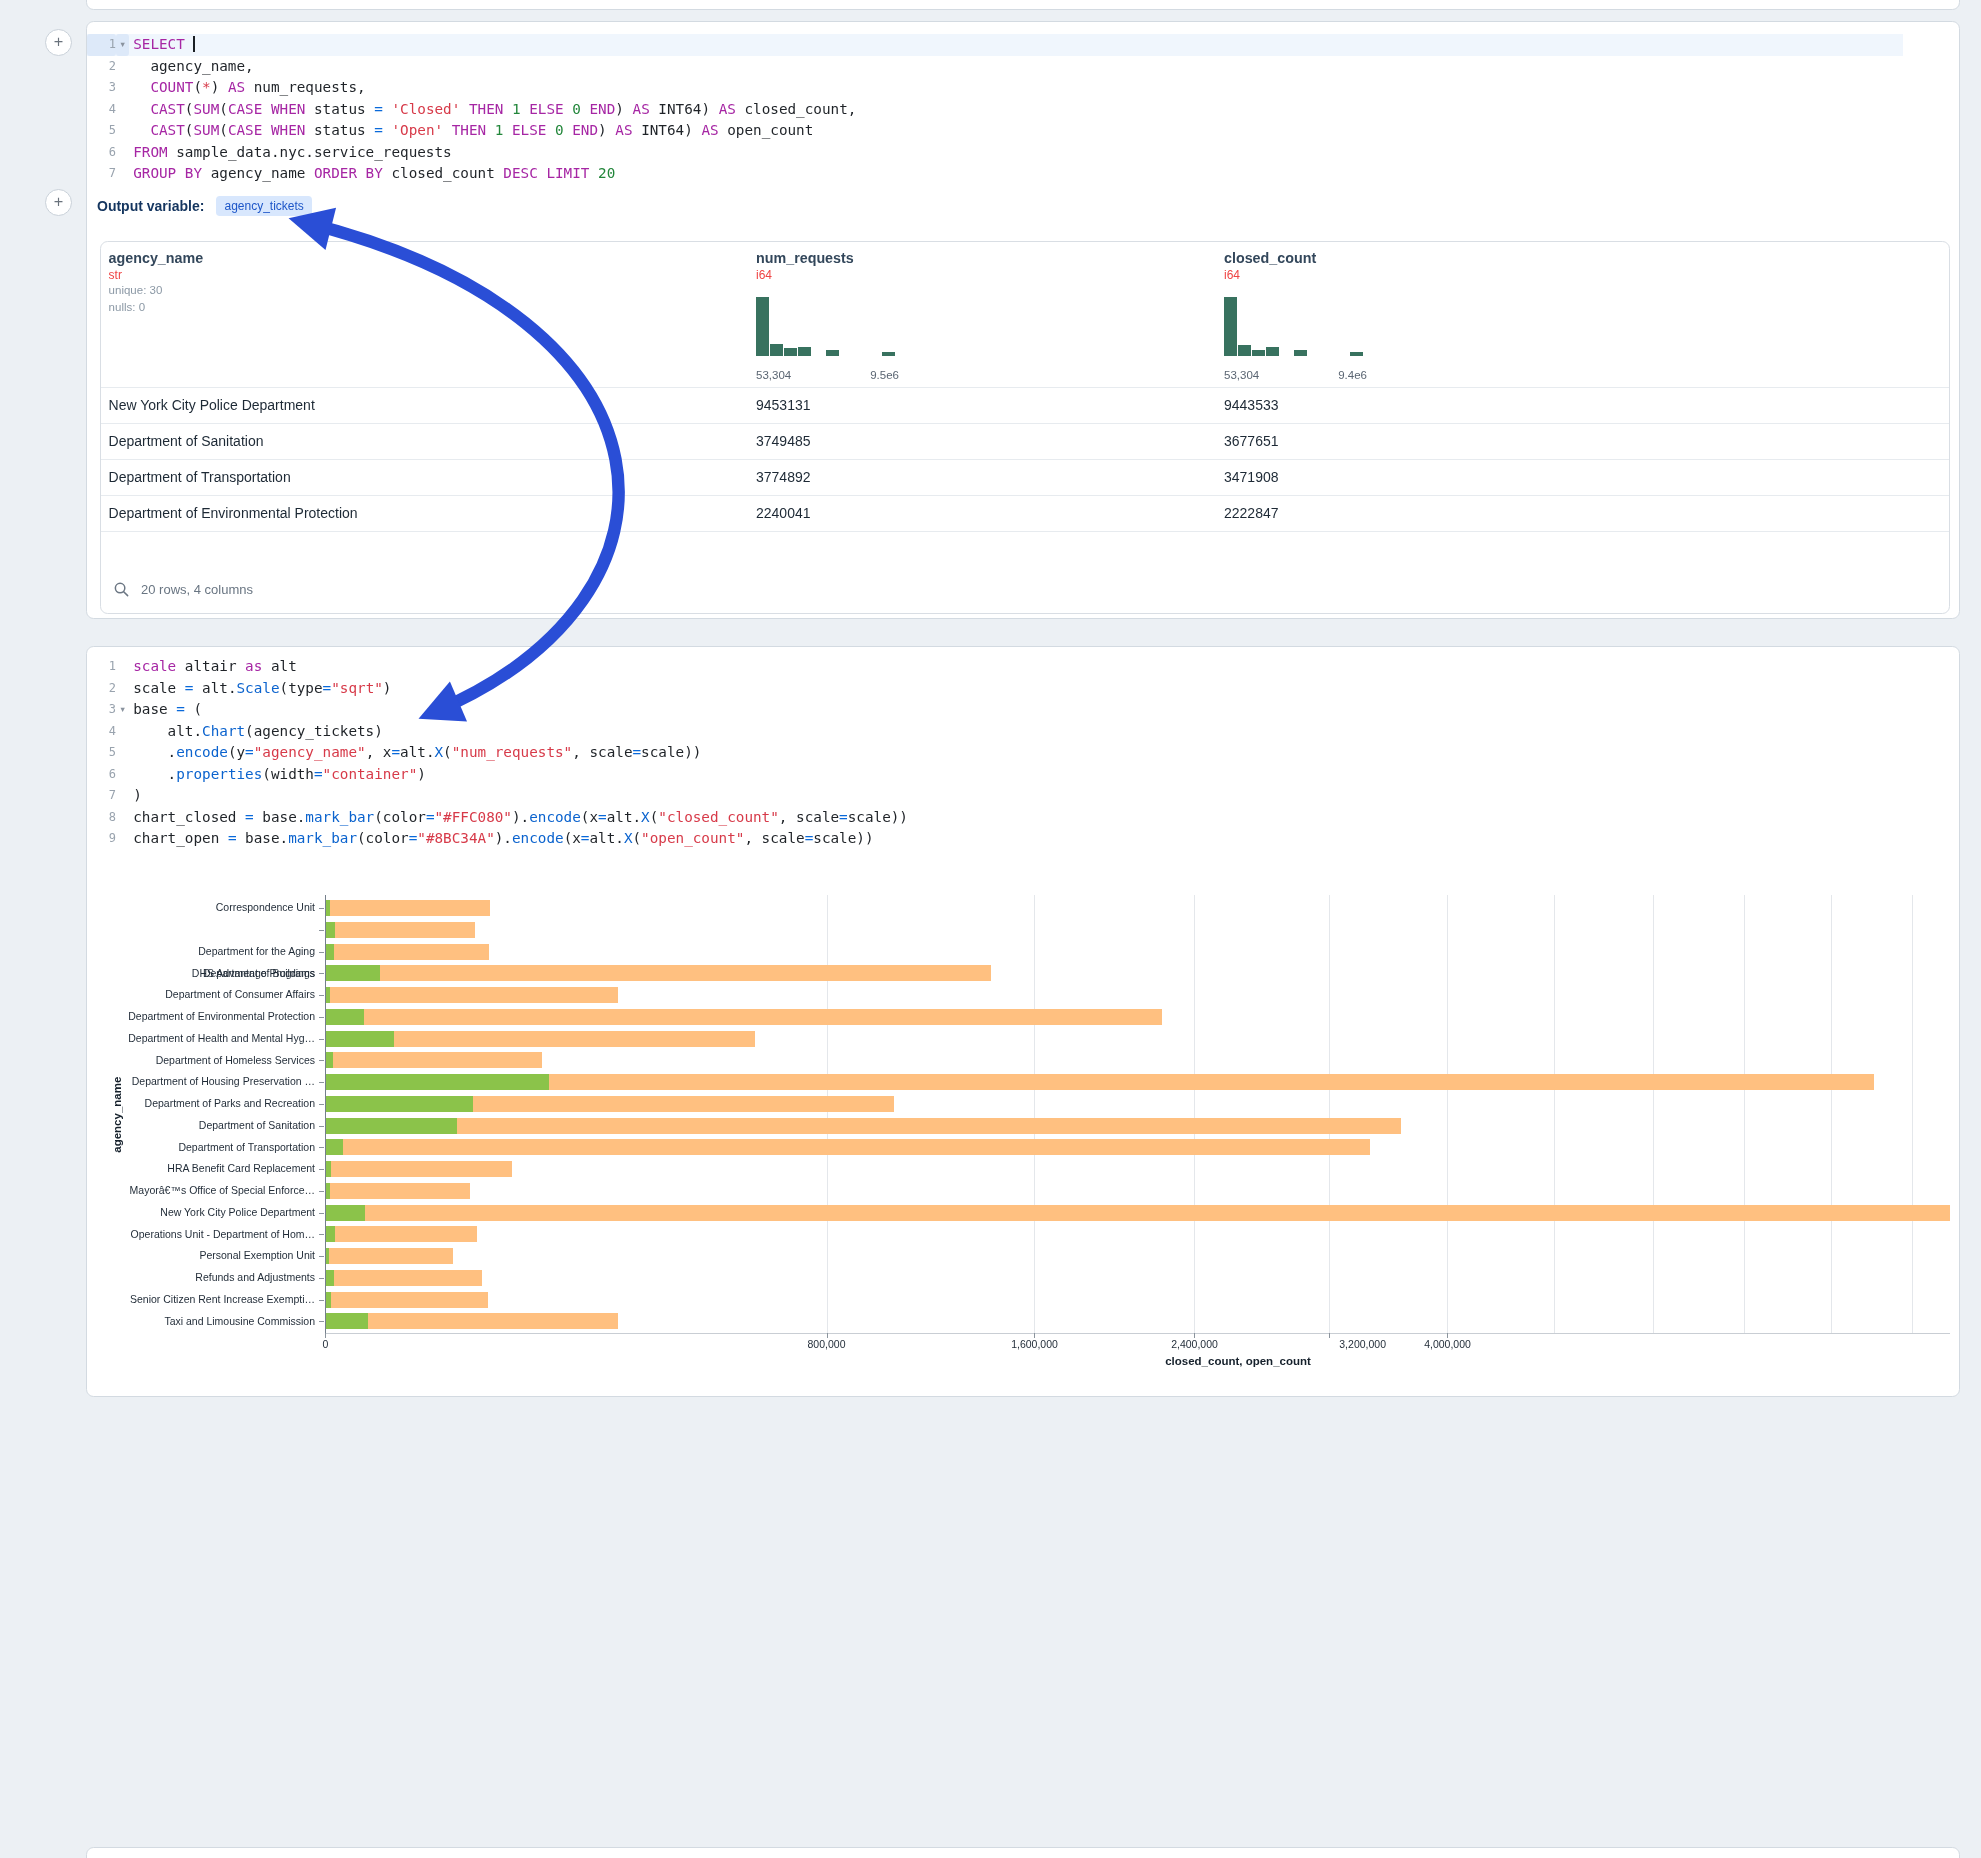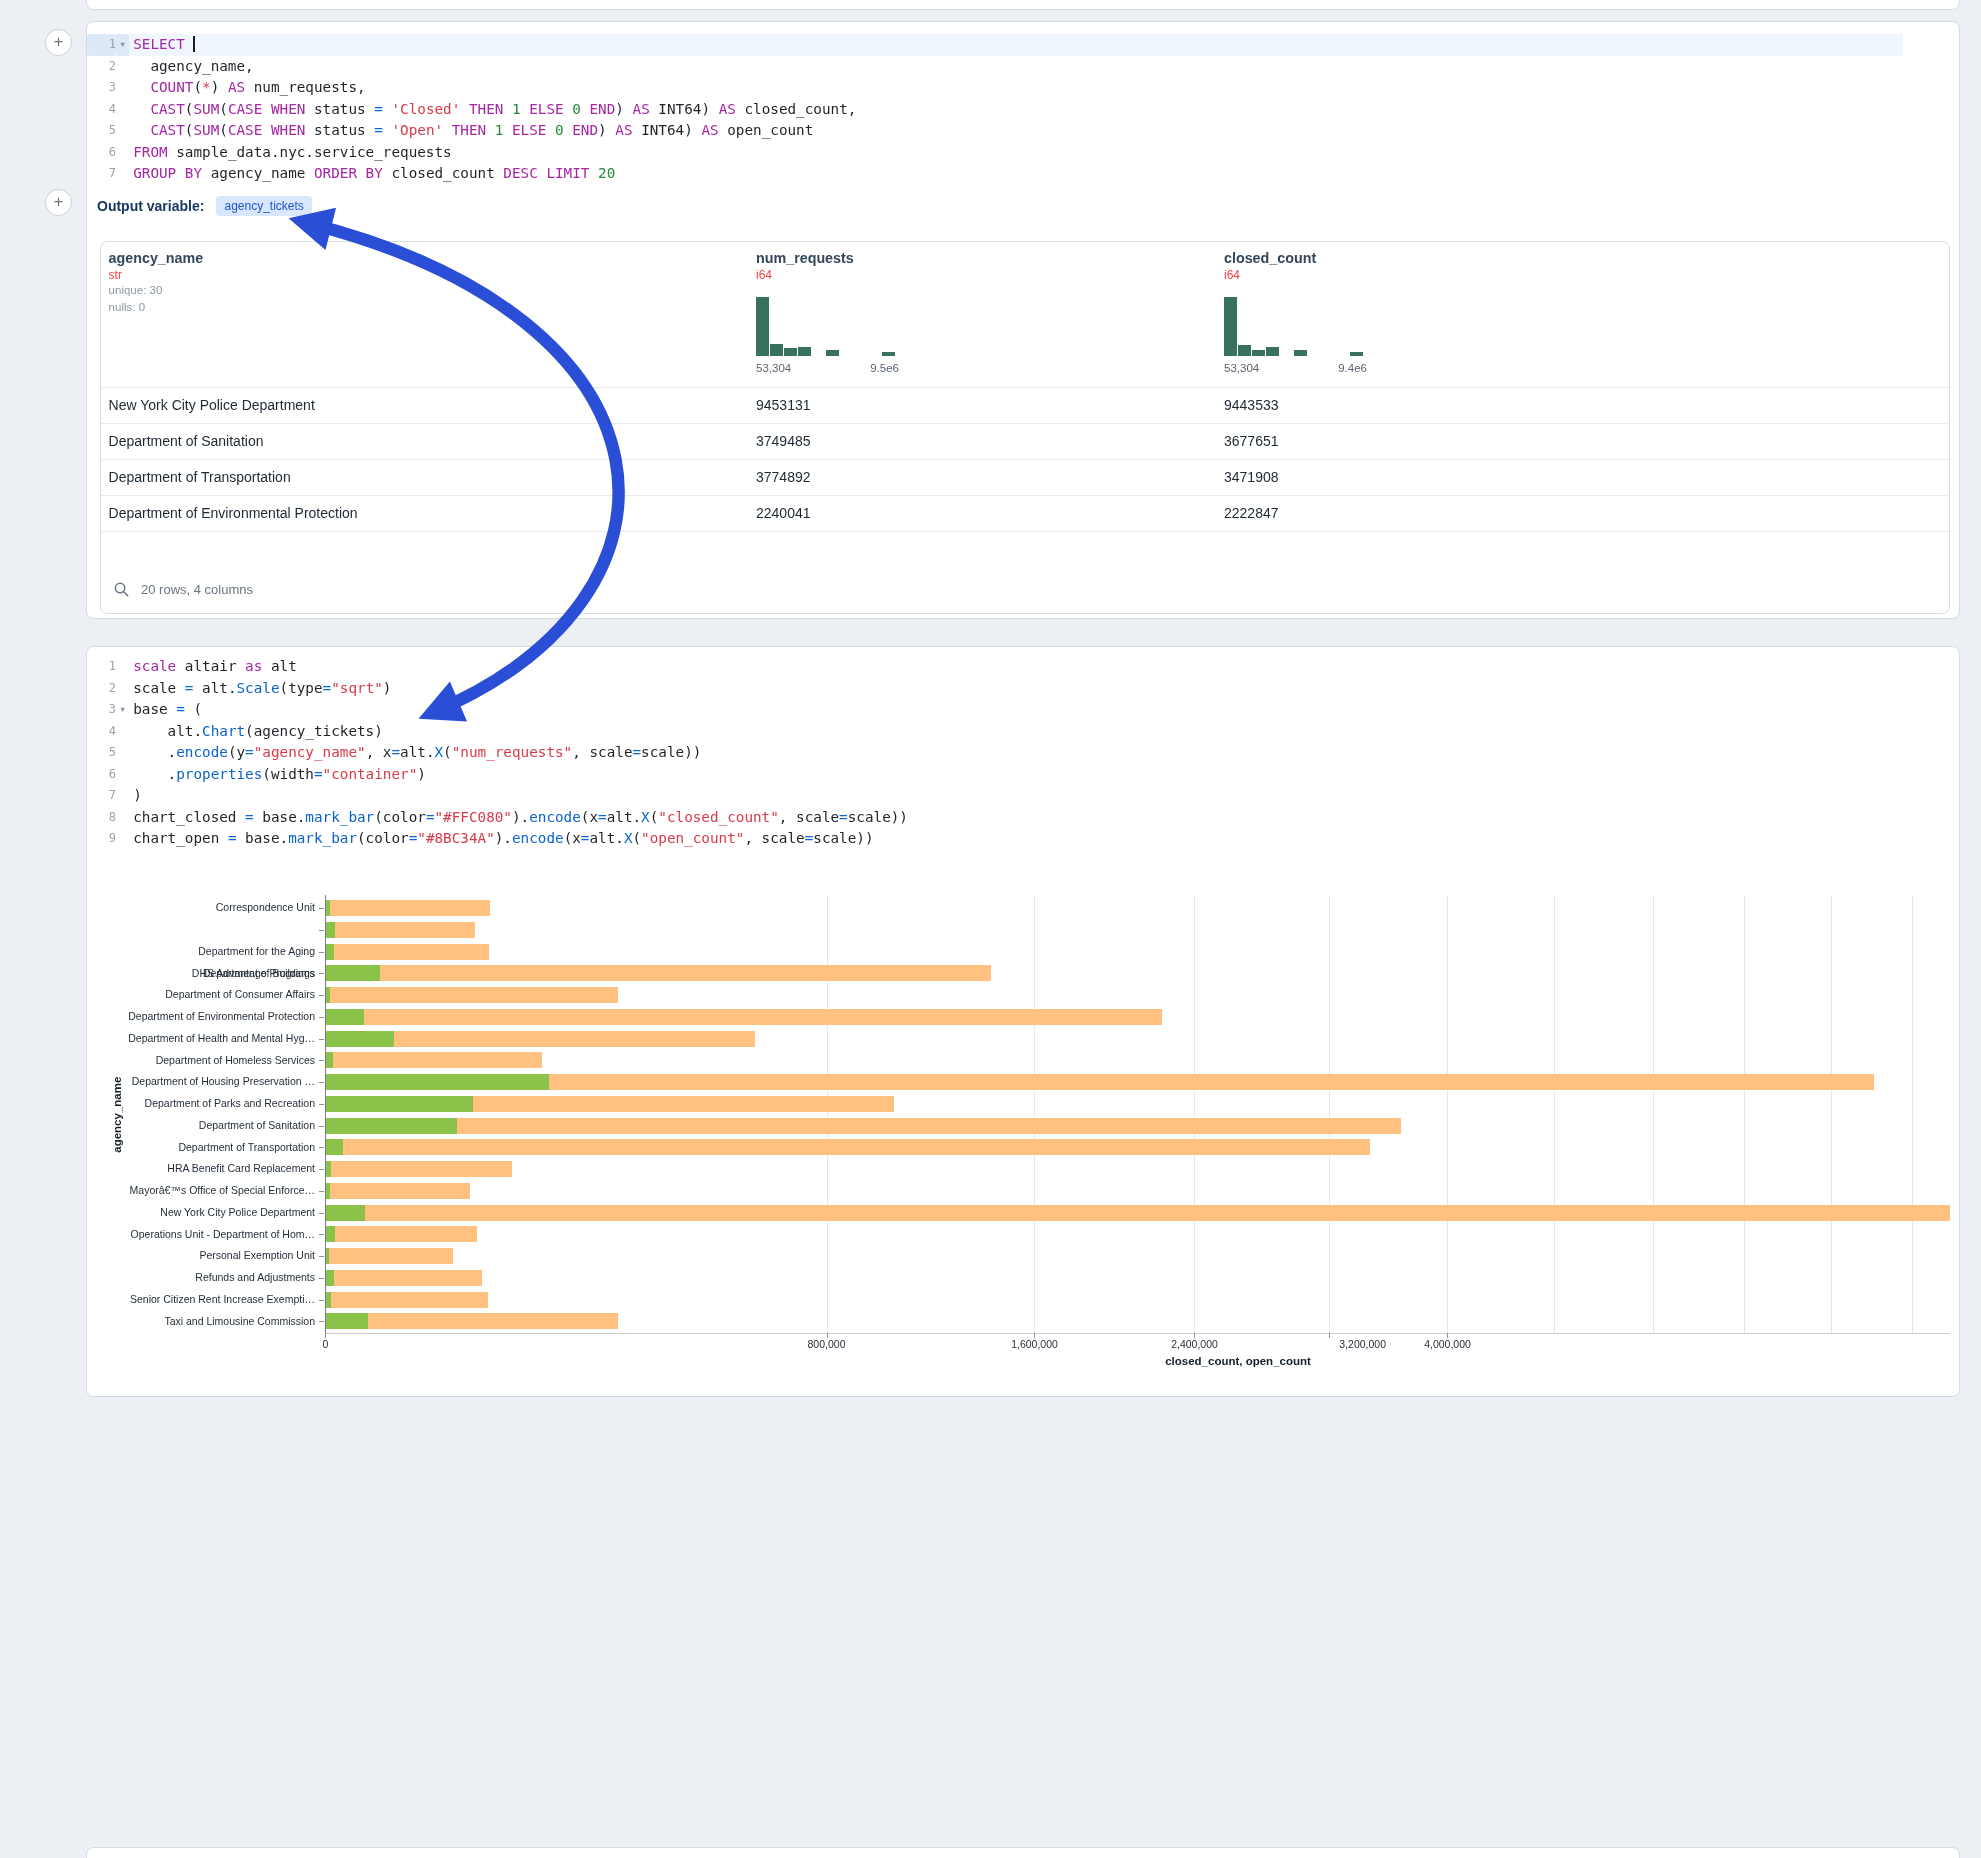--- a/index.html
+++ b/index.html
@@ -27,21 +27,21 @@
   
   #table-card{position:absolute;left:100px;top:241px;width:1848px;height:371px;background:#fff;
               border:1px solid #d9dee4;border-radius:7.6px;overflow:hidden;z-index:2;}
   .thead-col{position:absolute;top:0;height:145px;}
   .col-name{margin-top:7.6px;height:17px;font-size:14.3px;font-weight:bold;color:#33475b;}
   .col-type{margin-top:1.9px;height:15.3px;font-size:12px;color:#ef4444;}
   .col-meta{margin-top:0;height:17px;font-size:11.5px;color:#8b98a5;}
   .col-meta:first-of-type{margin-top:12.4px;}
   .hist{margin-top:13.4px;width:143px;height:59px;display:flex;align-items:flex-end;gap:1px;}
   .hbar{width:13px;background:#38725f;}
-  .rng{margin-top:6px;width:143px;display:flex;justify-content:space-between;font-size:11.5px;color:#5a6572;}
+  .rng{margin-top:13px;width:143px;display:flex;justify-content:space-between;font-size:11.5px;color:#5a6572;}
   #table-rows{position:absolute;left:0;top:145px;width:100%;border-top:1px solid #e7ebef;}
   .trow{position:relative;height:35px;border-bottom:1px solid #e7ebef;}
   .tcell{position:absolute;top:0;line-height:35px;font-size:14px;color:#1d2935;white-space:nowrap;}
   #table-footer{position:absolute;left:0;top:323px;width:100%;height:48px;display:flex;align-items:center;
                 padding-left:11.5px;gap:11.5px;}
   #table-footer span{font-size:13px;color:#697582;}
   
   #chart-area{position:absolute;left:86px;top:889px;width:1870px;height:507px;z-index:2;}
   #plot{position:absolute;left:239px;top:5.7px;width:1625px;height:438px;overflow:hidden;}
   .grid{position:absolute;top:0;width:1px;height:438px;background:#e4e7eb;}

